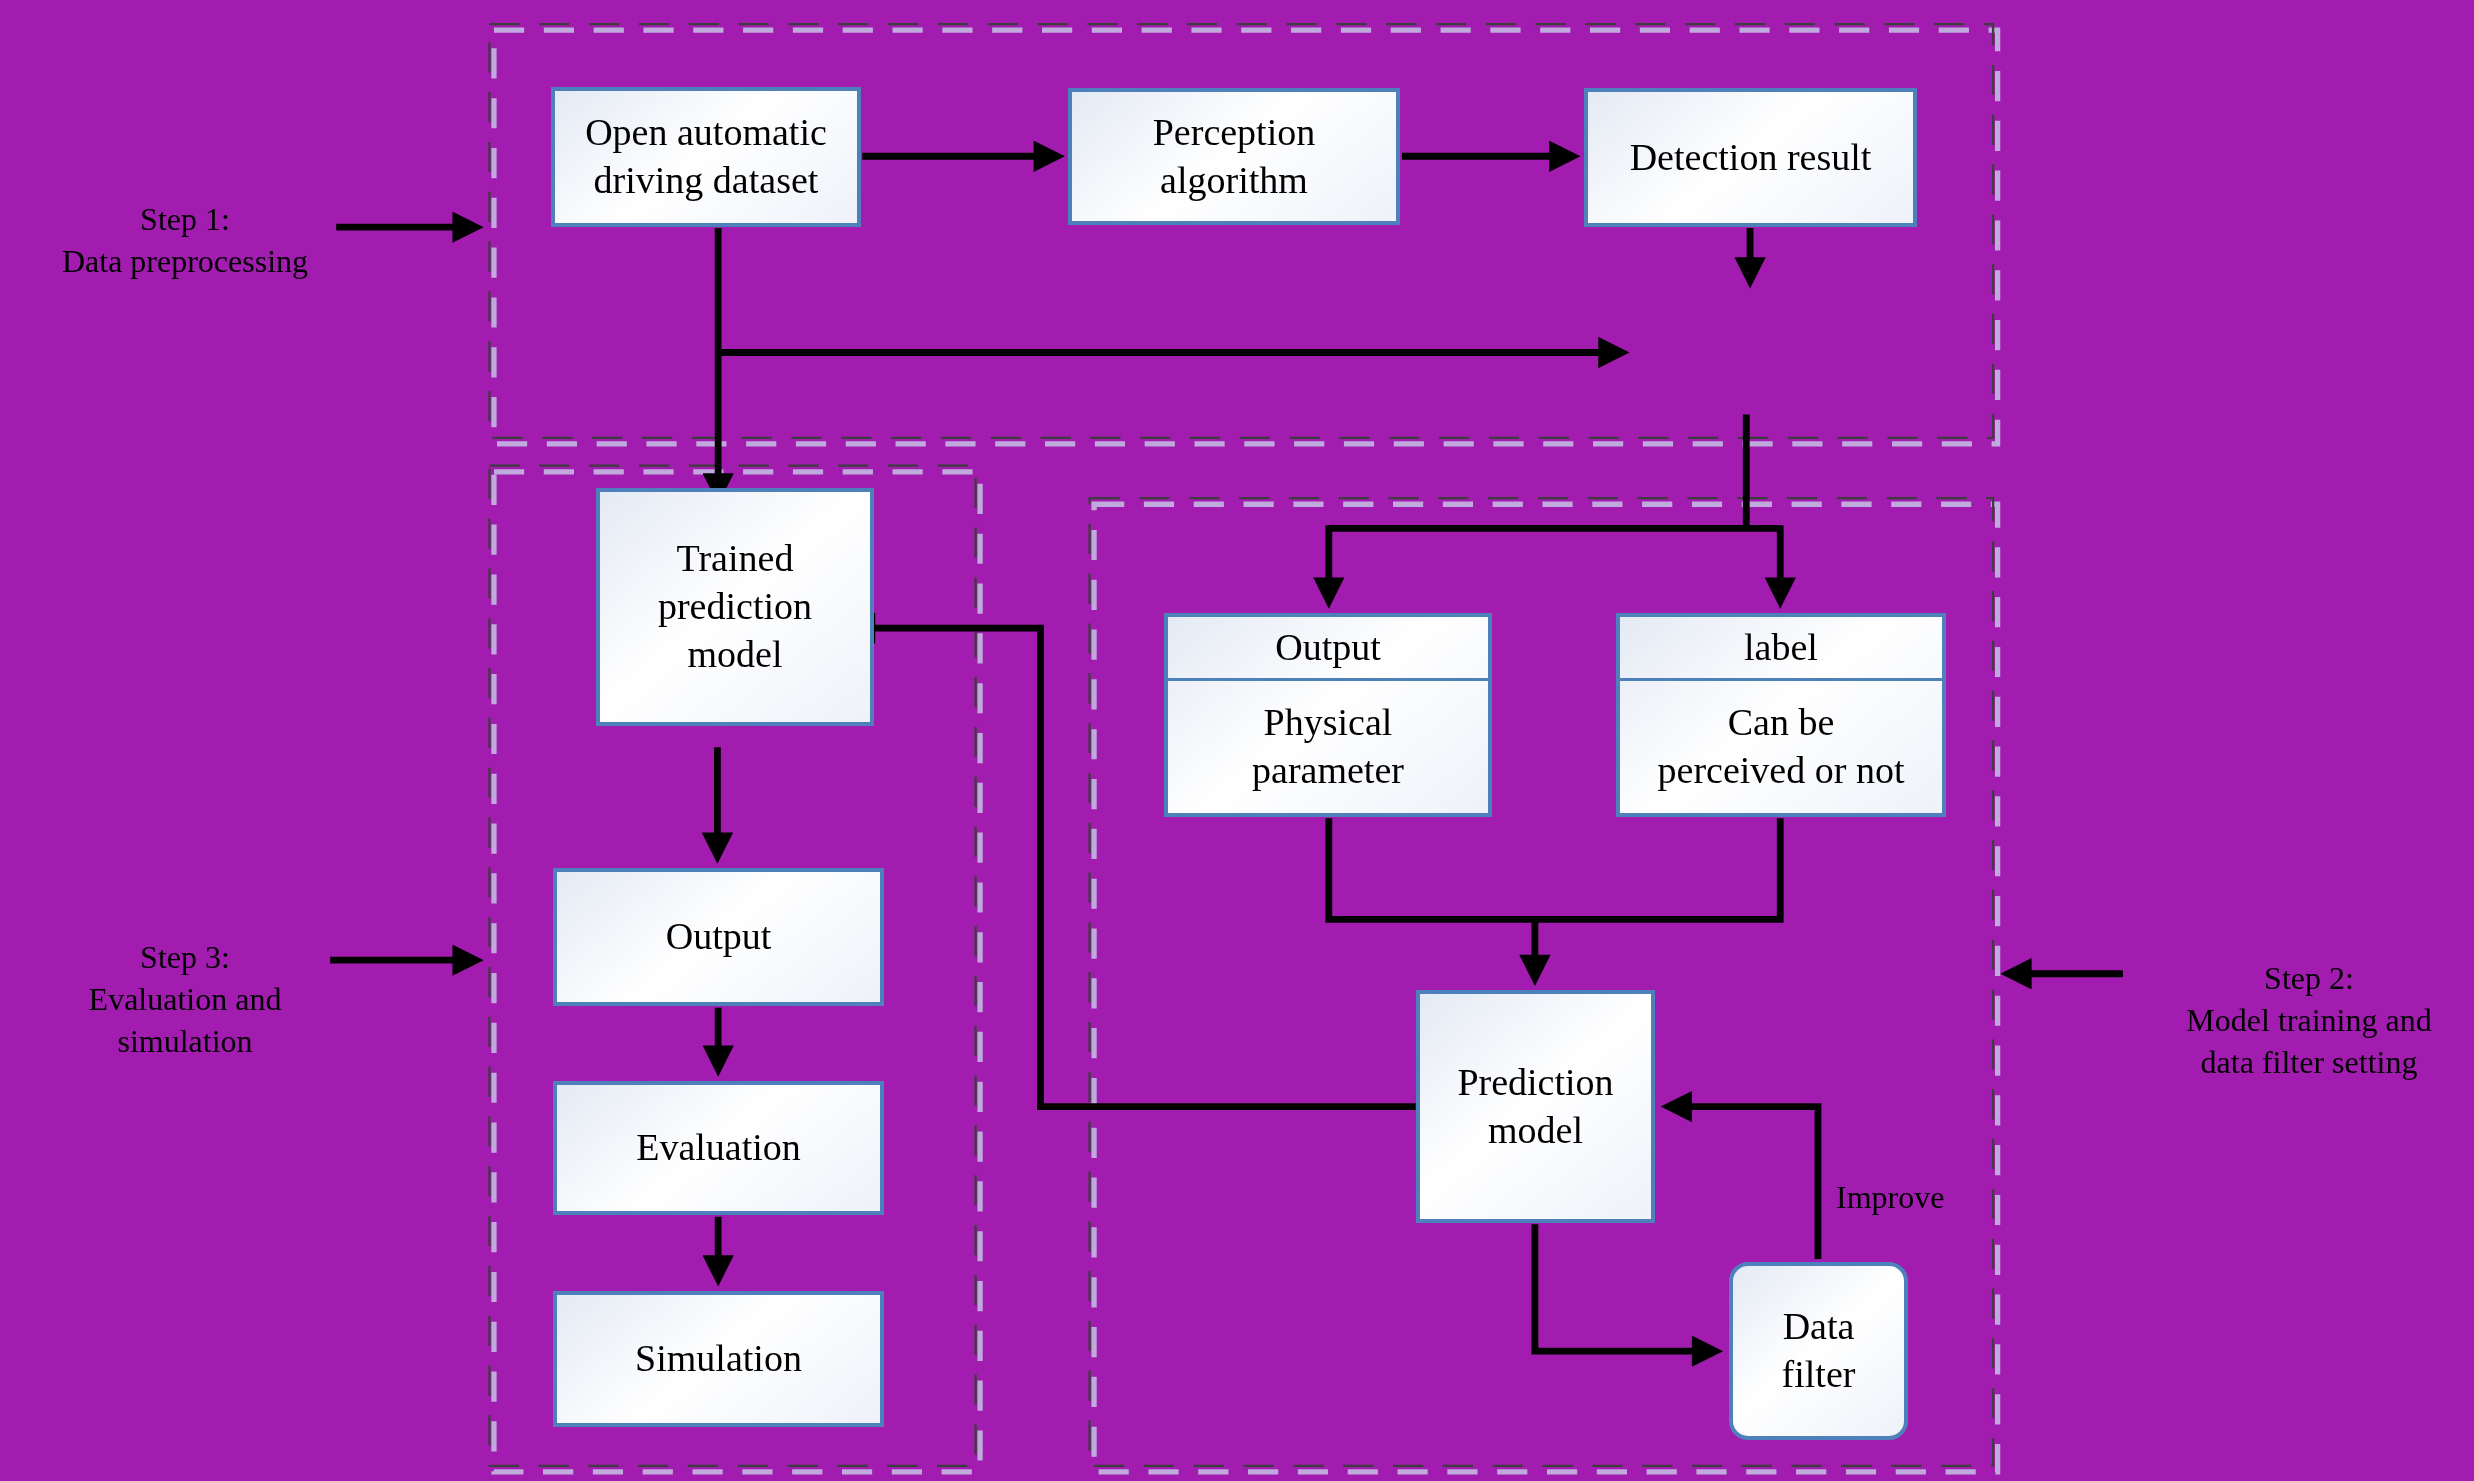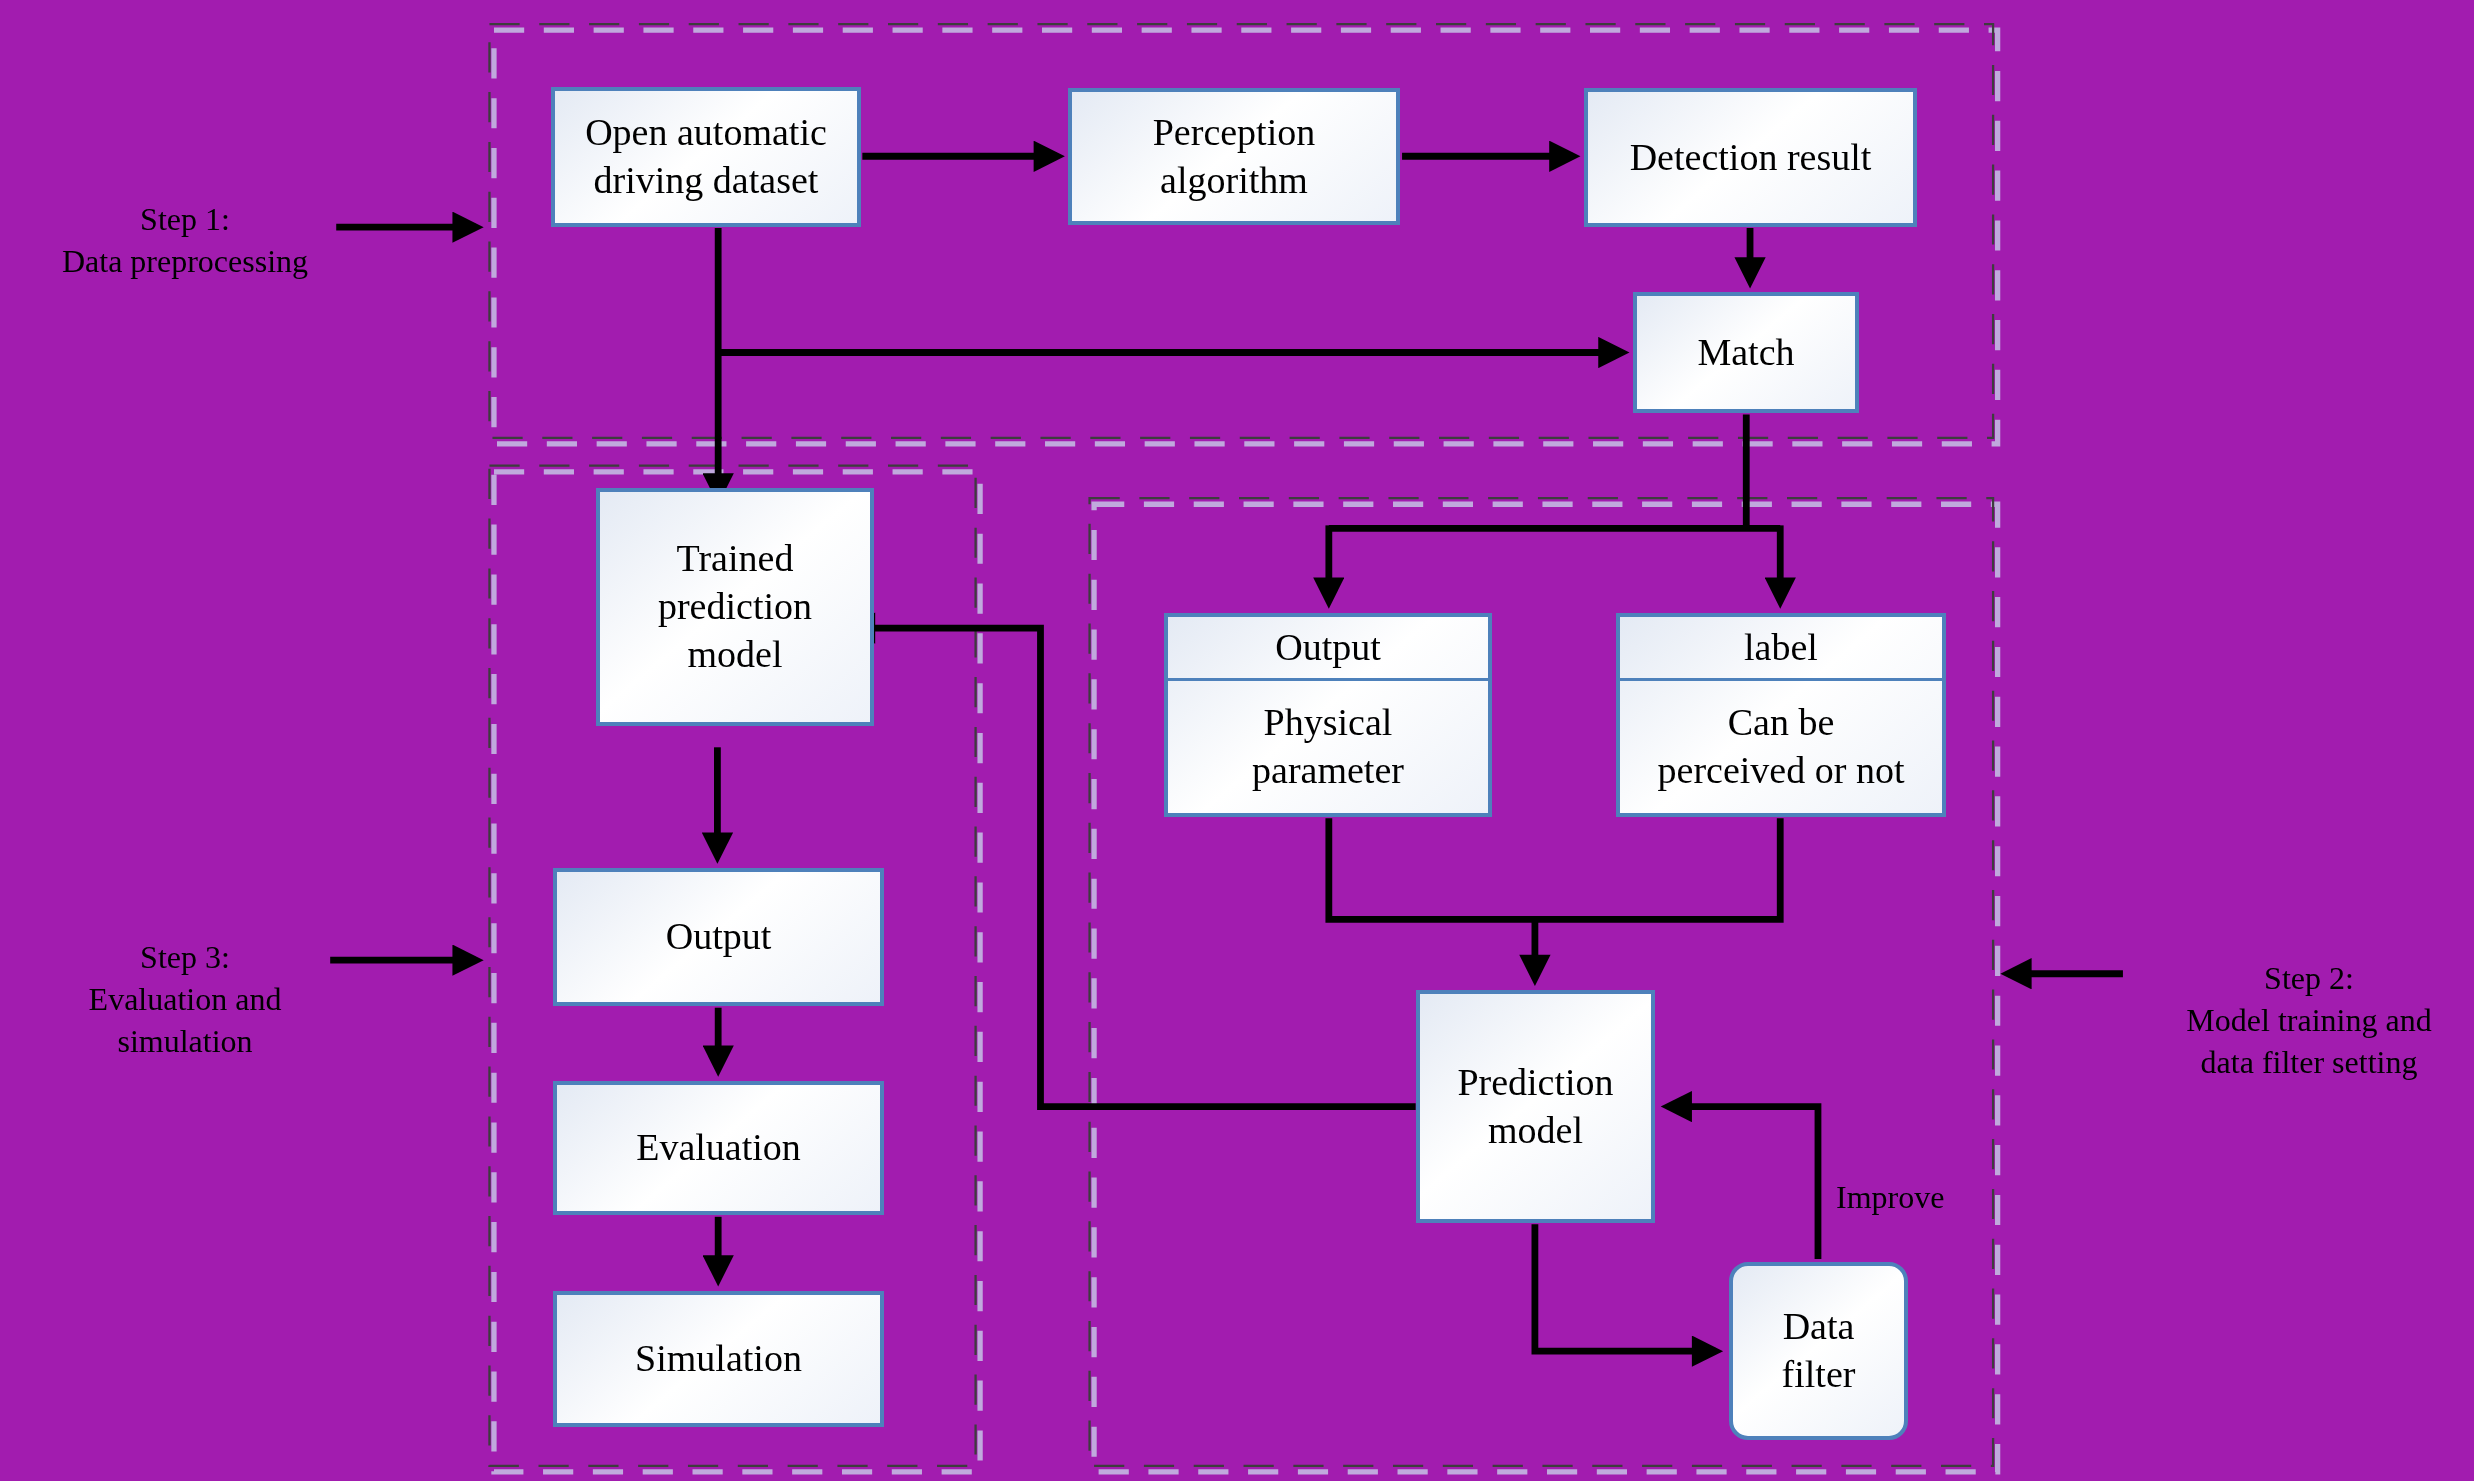--- a/index.html
+++ b/index.html
@@ -99,23 +99,20 @@
     <span class="nl">Open automatic
 driving dataset</span>
   </div>
   <div class="node" style="left:1068px;top:88px;width:332px;height:137px;">
     <span class="nl">Perception
 algorithm</span>
   </div>
   <div class="node" style="left:1584px;top:88px;width:333px;height:139px;">
     <span class="nl">Detection result</span>
   </div>
-  <div class="node" style="left:1633px;top:292px;width:226px;height:121px;">
-    <span class="nl">Match</span>
-  </div>
   <div class="node" style="left:596px;top:488px;width:278px;height:238px;">
     <span class="nl">Trained
 prediction
 model</span>
   </div>
 
   <div class="node split" style="left:1164px;top:613px;width:328px;height:204px;">
     <div class="cell head">
       <span class="nl">Output</span>
     </div>

